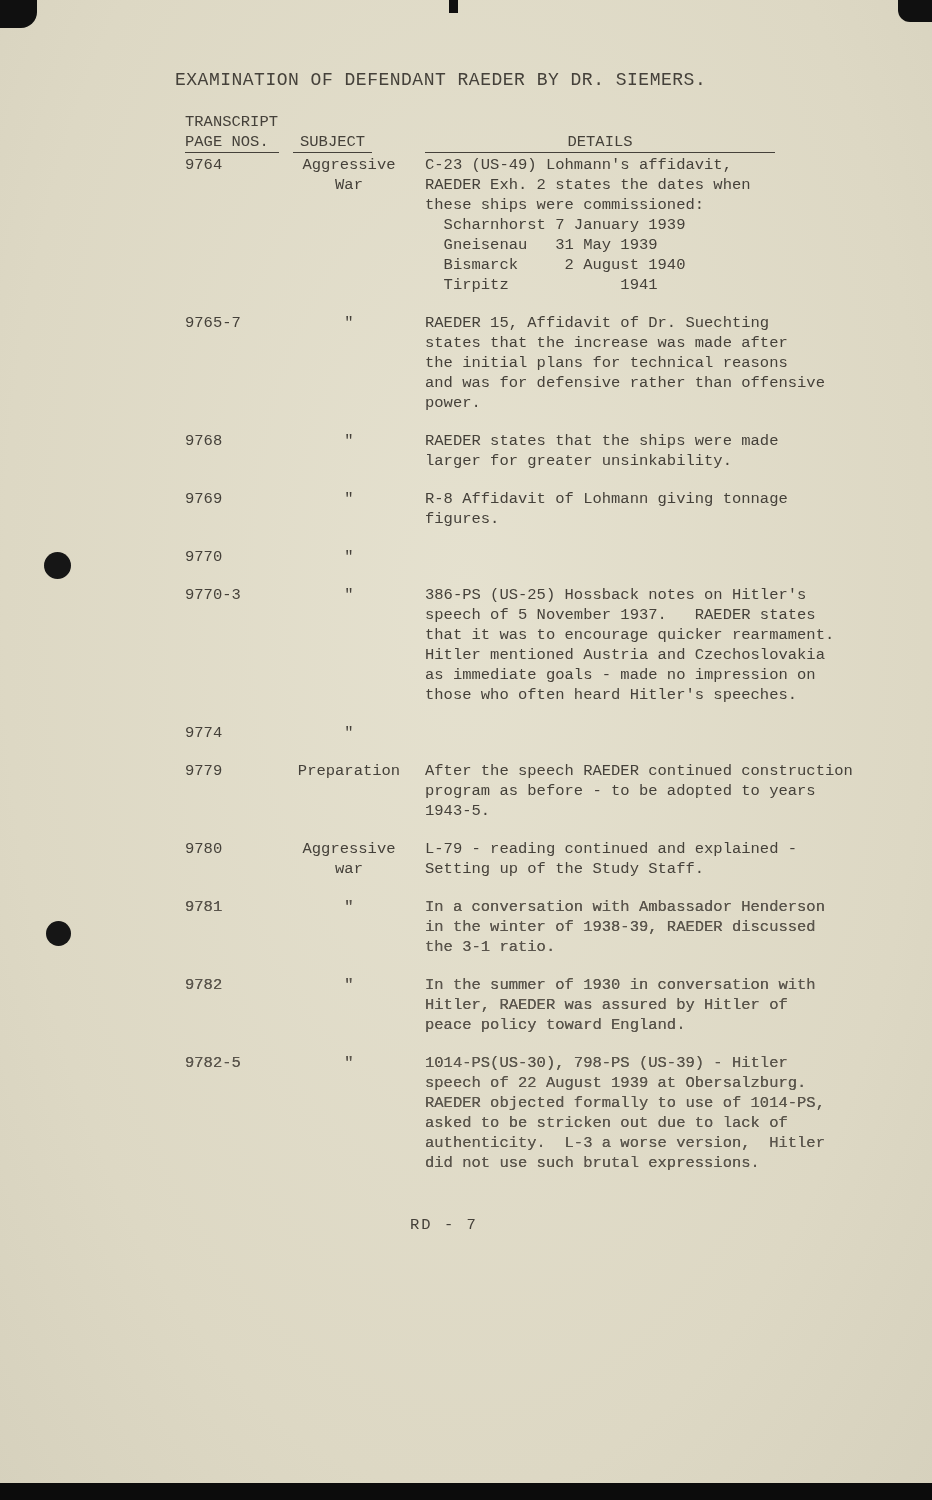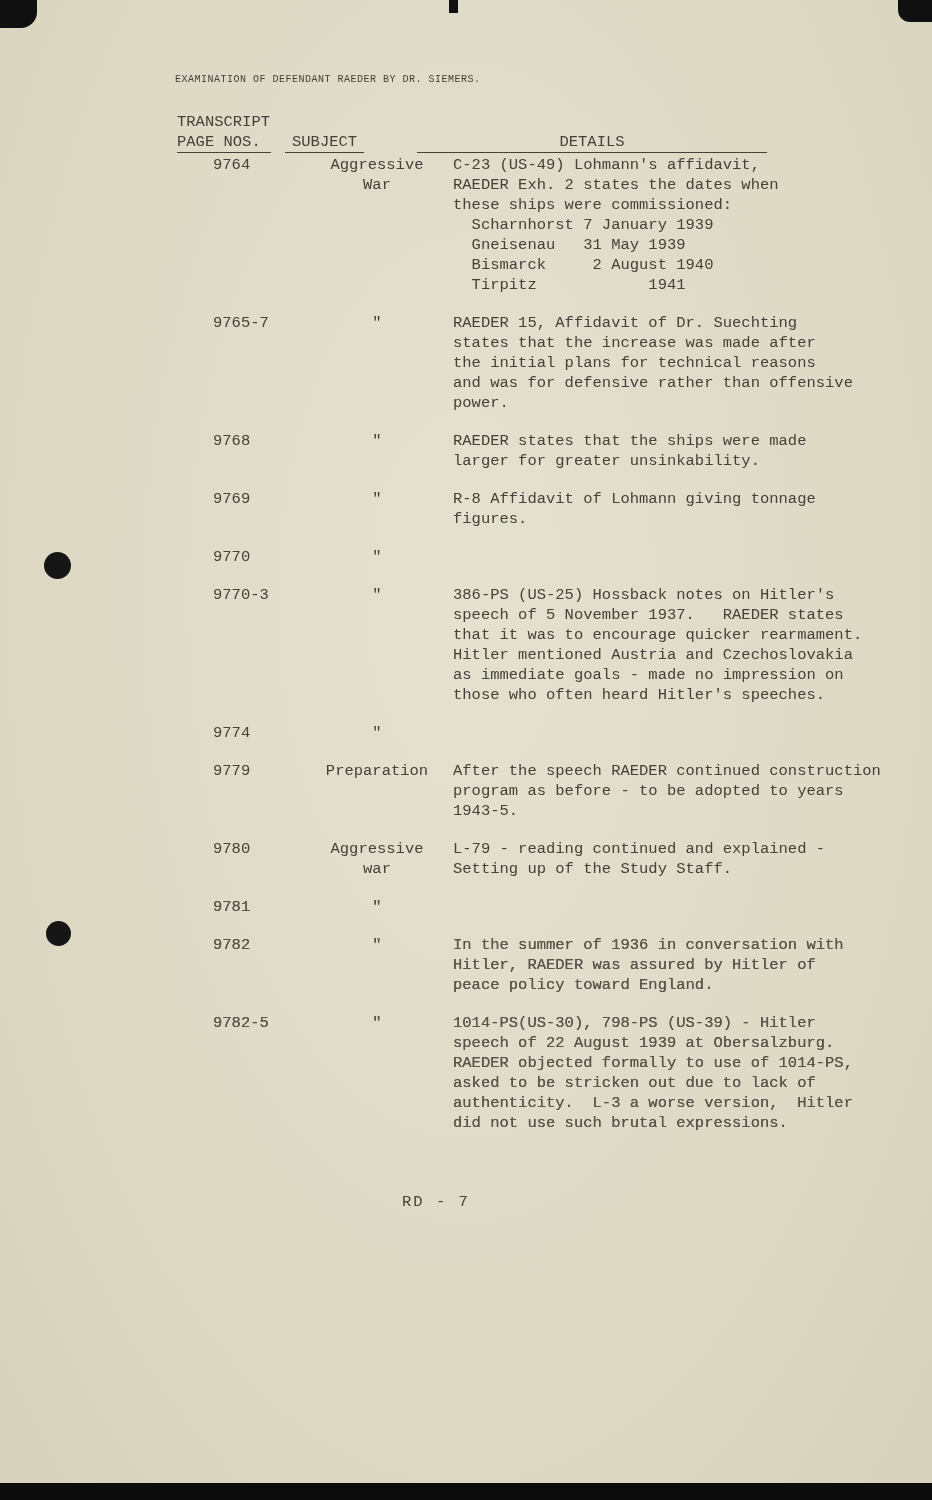--- a/index.html
+++ b/index.html
@@ -23,47 +23,47 @@
   .bottom-bar { position: absolute; bottom: 0; left: 0; width: 100%; height: 17px; background: #0c0c0c; }
   .hole { position: absolute; background: #161616; border-radius: 50%; }
   .hole1 { left: 44px; top: 552px; width: 27px; height: 27px; }
   .hole2 { left: 46px; top: 921px; width: 25px; height: 25px; }
 
   .title {
     position: absolute;
     left: 175px;
     top: 70px;
     margin: 0;
-    font-size: 10px;
+    font-size: 18px;
     font-weight: normal;
     letter-spacing: 0.5px;
     white-space: pre;
   }
-  .content { position: absolute; top: 112px; left: 2px; right: 0; }
+  .content { position: absolute; top: 112px; left: 10px; right: 0; }
 
   .thead { display: flex; align-items: flex-end; }
   .page-col { margin-left: 175px; width: 108px; }
   .subject-col { width: 112px; }
   .details-col { margin-left: 20px; width: 400px; }
   .hdr-underline { border-bottom: 1.5px solid #45413a; }
   .page-col .hdr-underline { display: inline-block; padding-right: 10px; }
   .subject-hdr { display: inline-block; padding: 0 7px; }
   .details-hdr { width: 350px; text-align: center; }
 
-  .rows { margin-top: 2px; margin-left: 36px; }
+  .rows { margin-top: 2px; }
   .row { display: flex; margin-bottom: 18px; }
   .cell { white-space: pre; }
   .page-cell { margin-left: 175px; width: 108px; flex: none; }
   .subject-cell { width: 112px; flex: none; text-align: center; }
   .details-cell { margin-left: 20px; }
 
   
   .row.faded .cell { color: #5a554c; text-shadow: 0 0 0.6px #5a554c; }
 
-  .footer { margin-left: 400px; margin-top: 59px; letter-spacing: 2px; white-space: pre; }
+  .footer { margin-left: 400px; margin-top: 42px; letter-spacing: 2px; white-space: pre; }
 </style>
 </head>
 <body>
 
 <div class="page">
   <div class="corner-tl"></div>
   <div class="corner-tr"></div>
   <div class="tick-top"></div>
   <div class="bottom-bar"></div>
   <div class="hole hole1"></div>
@@ -158,26 +158,29 @@
         <div class="cell page-cell">9780</div>
         <div class="cell subject-cell">Aggressive
 war</div>
         <div class="cell details-cell">L-79 - reading continued and explained -
 Setting up of the Study Staff.</div>
       </div>
 
       <div class="row faded">
         <div class="cell page-cell">9781</div>
         <div class="cell subject-cell">"</div>
+        <div class="cell details-cell">In a conversation with Ambassador Henderson
+in the winter of 1938-39, RAEDER discussed
+the 3-1 ratio.</div>
       </div>
 
       <div class="row faded">
         <div class="cell page-cell">9782</div>
         <div class="cell subject-cell">"</div>
-        <div class="cell details-cell">In the summer of 1936 in conversation with
+        <div class="cell details-cell">In the summer of 1930 in conversation with
 Hitler, RAEDER was assured by Hitler of
 peace policy toward England.</div>
       </div>
 
       <div class="row faded">
         <div class="cell page-cell">9782-5</div>
         <div class="cell subject-cell">"</div>
         <div class="cell details-cell">1014-PS(US-30), 798-PS (US-39) - Hitler
 speech of 22 August 1939 at Obersalzburg.
 RAEDER objected formally to use of 1014-PS,

